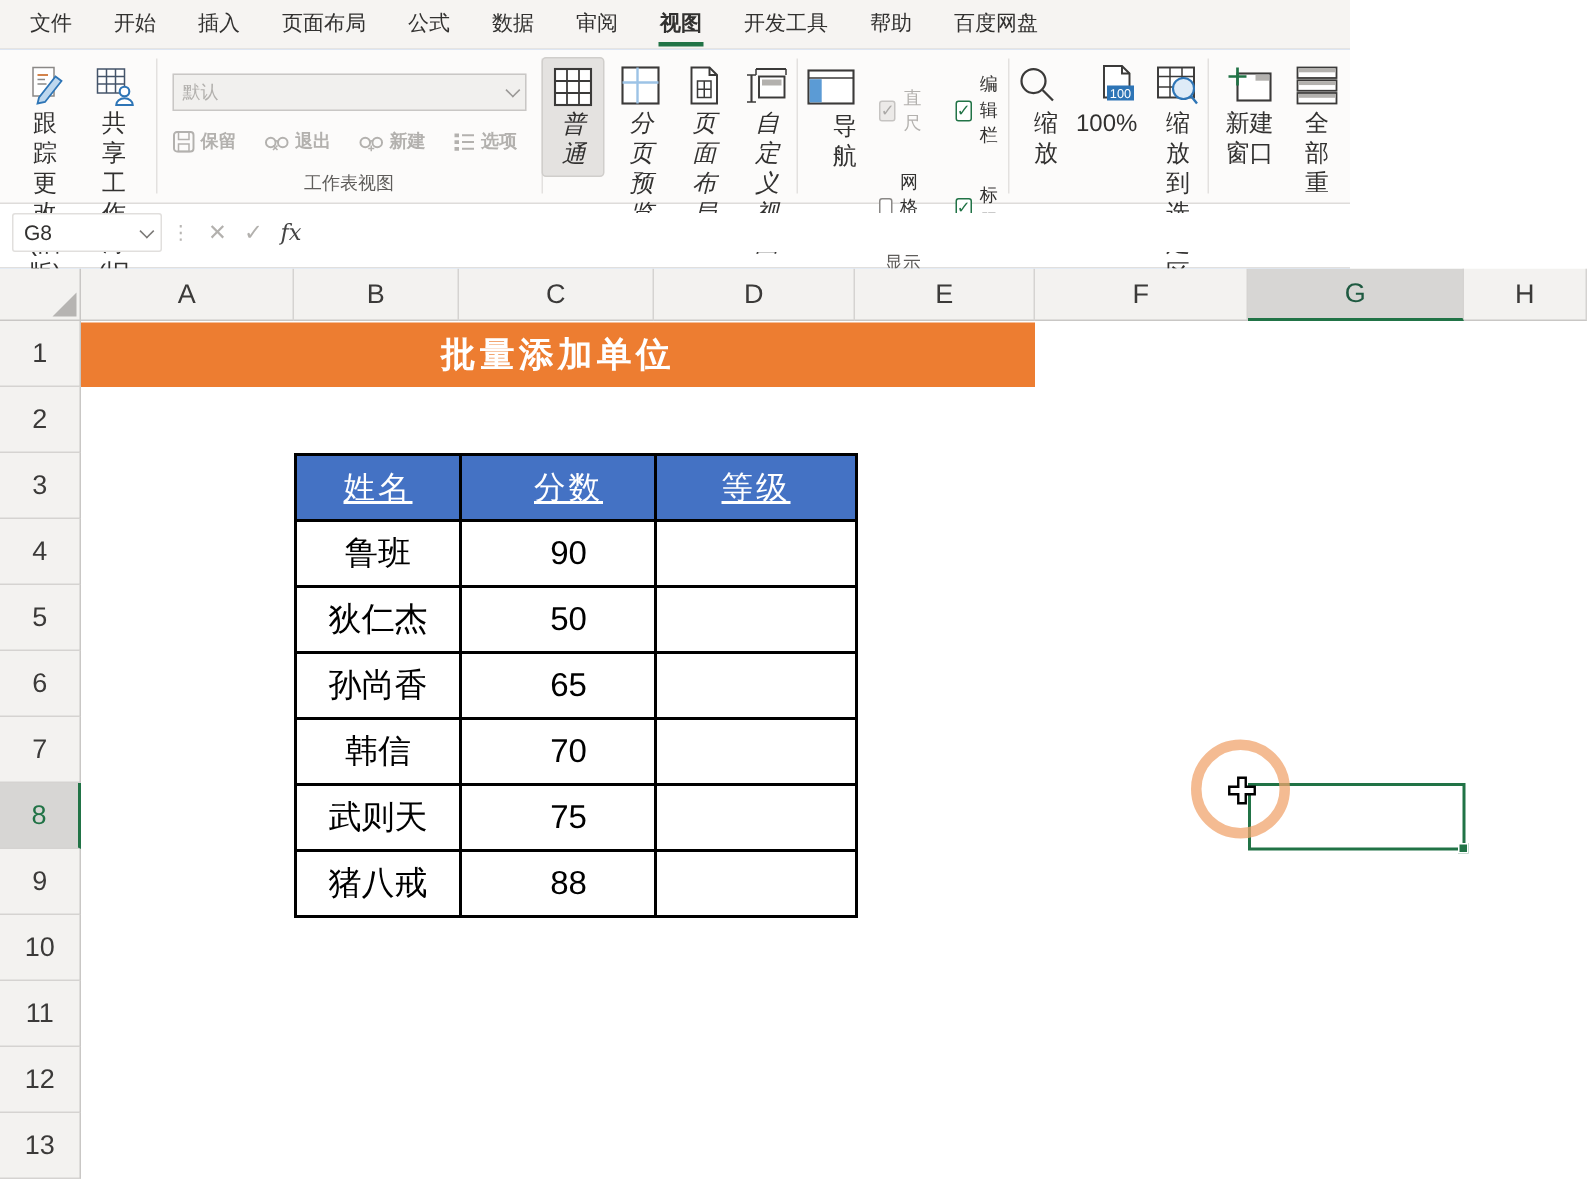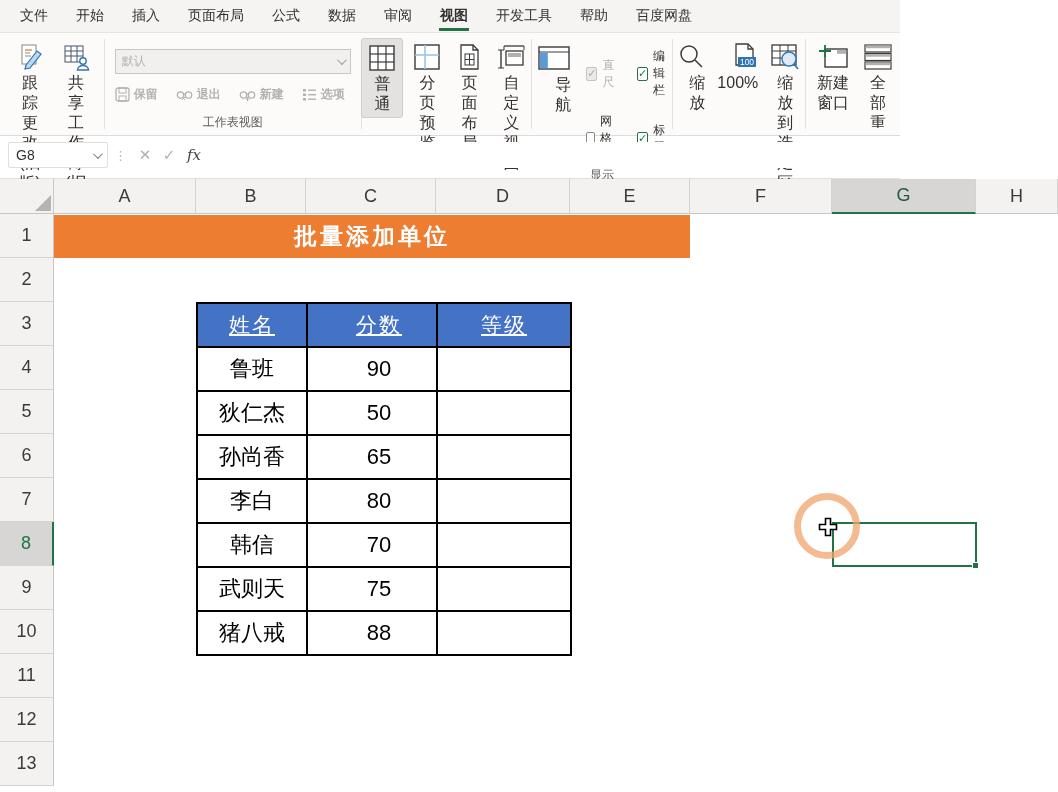--- a/index.html
+++ b/index.html
@@ -27,21 +27,21 @@
   .bigbtn.selected { background: #e4e2e0; border: 1px solid #d0cecb; }
   .dis { color: #b3b1ae !important; }
 
   .g-share .content { gap: 6px; padding: 0 8px; }
   .g-sheetview .content { flex-direction: column; align-items: flex-start; padding: 2px 10px 0; }
   .preset-dd { width: 236px; height: 25px; background: #f1f0ee; border: 1px solid #c9c7c5; display: flex; align-items: center; justify-content: space-between; padding: 0 6px; font-size: 12px; color: #b3b1ae; }
   .preset-dd .chev { width: 7px; height: 7px; border-right: 1.5px solid #9a9896; border-bottom: 1.5px solid #9a9896; transform: rotate(45deg) translateY(-2px); }
   .smallrow { display: flex; gap: 18px; margin-top: 12px; font-weight: bold; }
   .smallbtn { display: flex; align-items: center; gap: 4px; font-size: 12px; color: #b3b1ae; }
 
-  .g-workbook .content { gap: 4px; }
+  .g-workbook .content { gap: 4px; font-style: italic; }
   .g-show .content { gap: 10px; padding-top: 2px; }
   .cbgrid { display: grid; grid-template-columns: auto auto; grid-auto-flow: column; grid-template-rows: auto auto; gap: 14px 16px; padding-top: 8px; }
   .cbitem { display: flex; align-items: center; gap: 5px; font-size: 12px; color: #323130; }
   .cb { width: 14px; height: 14px; border: 1px solid #8a8886; border-radius: 2px; background: #fff; display: flex; align-items: center; justify-content: center; font-size: 11px; color: transparent; }
   .cb.checked { border-color: #217346; color: #217346; font-weight: bold; }
   .cb.checked::after { content: "✓"; }
   .cbitem.disabled { color: #b3b1ae; }
   .cbitem.disabled .cb { background: #eceae8; border-color: #c6c4c2; color: #aaa8a6; }
 
   .g-zoom .content { gap: 2px; }
@@ -422,25 +422,20 @@
             <td class="c2"></td>
           </tr>
           <tr>
             <td class="c0">狄仁杰</td>
             <td class="c1">50</td>
             <td class="c2"></td>
           </tr>
           <tr>
             <td class="c0">孙尚香</td>
             <td class="c1">65</td>
-            <td class="c2"></td>
-          </tr>
-          <tr>
-            <td class="c0">李白</td>
-            <td class="c1">80</td>
             <td class="c2"></td>
           </tr>
           <tr>
             <td class="c0">韩信</td>
             <td class="c1">70</td>
             <td class="c2"></td>
           </tr>
           <tr>
             <td class="c0">武则天</td>
             <td class="c1">75</td>

